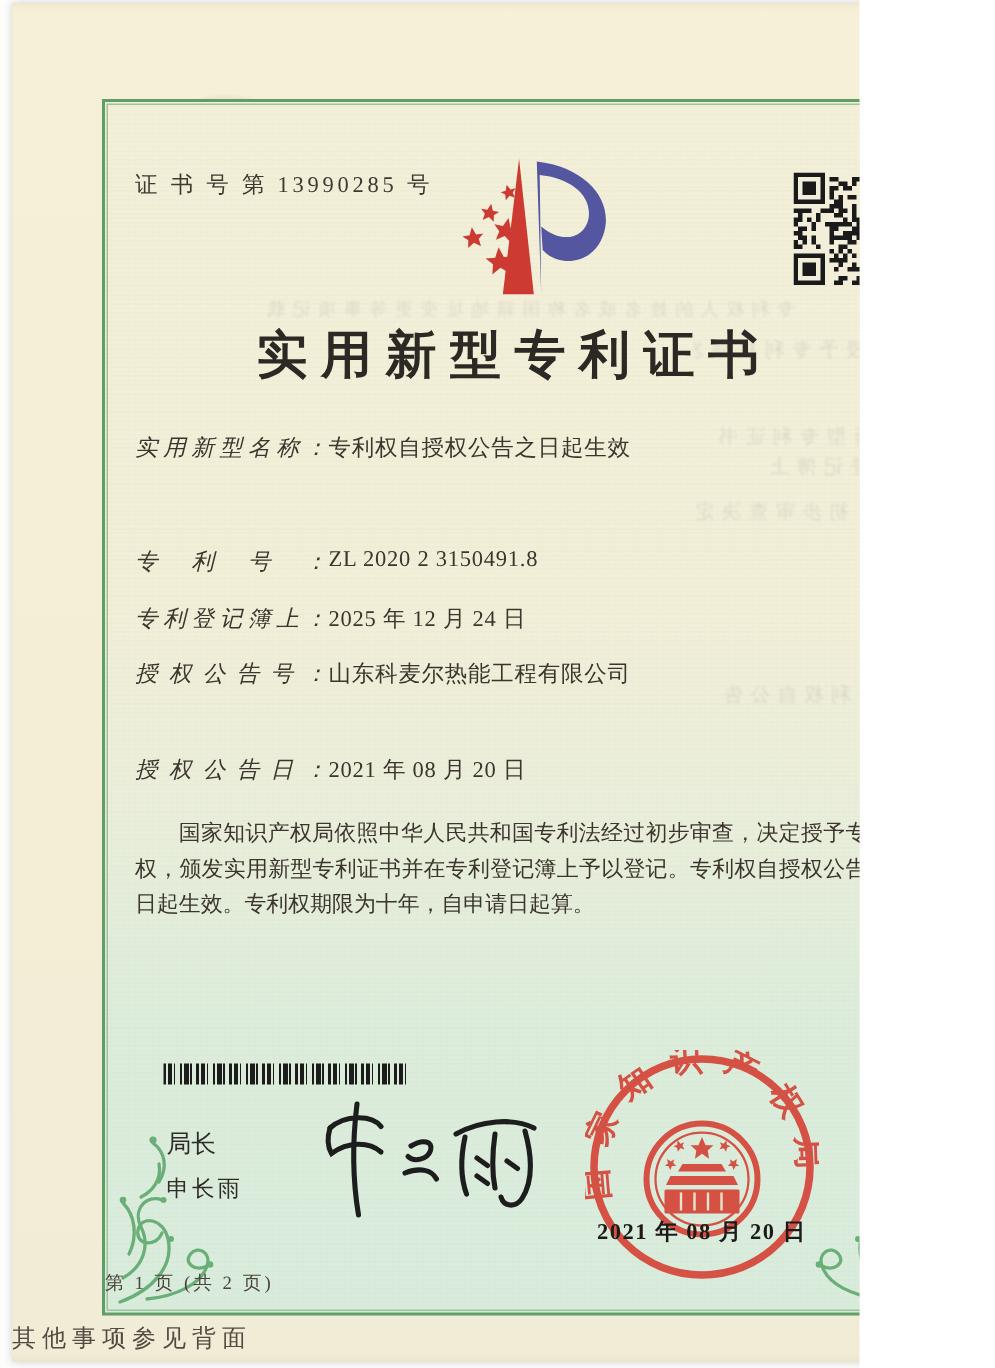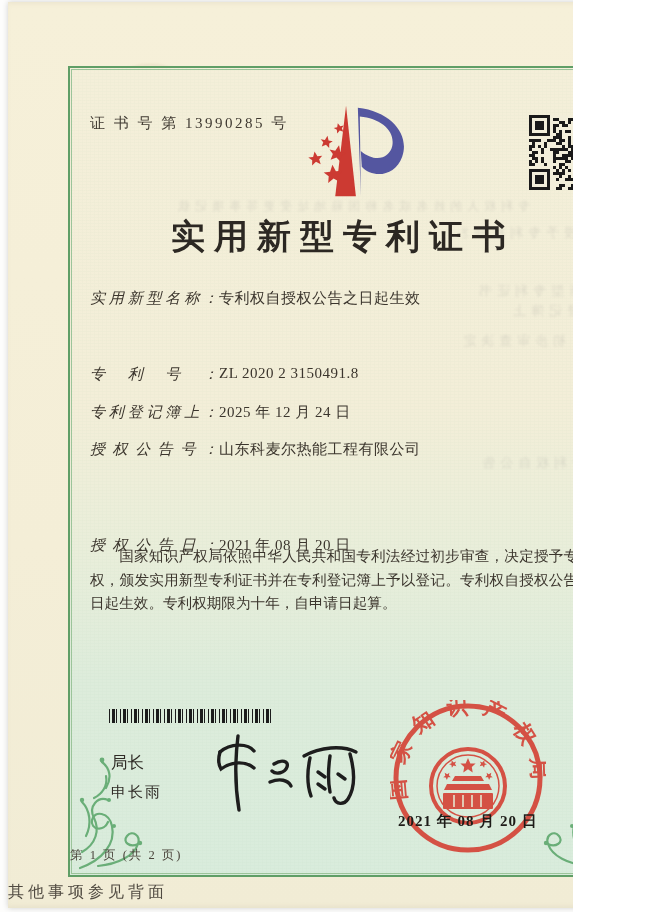--- a/index.html
+++ b/index.html
@@ -130,21 +130,21 @@
       <div class="field-row" style="top:297px">
         <span class="f-label">专利号：</span><span class="f-value">ZL 2020 2 3150491.8</span>
       </div>
       <div class="field-row" style="top:335px">
         <span class="f-label">专利登记簿上：</span><span class="f-value">2025 年 12 月 24 日</span>
       </div>
       <div class="field-row" style="top:372px">
         <span class="f-label">授权公告号：</span><span class="f-value">山东科麦尔热能工程有限公司</span>
       </div>
 
-      <div class="field-row" style="top:468px">
+      <div class="field-row" style="top:436px">
         <span class="f-label">授权公告日：</span><span class="f-value">2021 年 08 月 20 日</span>
       </div>
 
       <div class="paras">
         <p>国家知识产权局依照中华人民共和国专利法经过初步审查，决定授予专利权，颁发实用新型专利证书并在专利登记簿上予以登记。专利权自授权公告之日起生效。专利权期限为十年，自申请日起算。</p>
       </div>
 
       <div class="barcode"></div>
 
       <div class="commissioner-title">局长</div>

